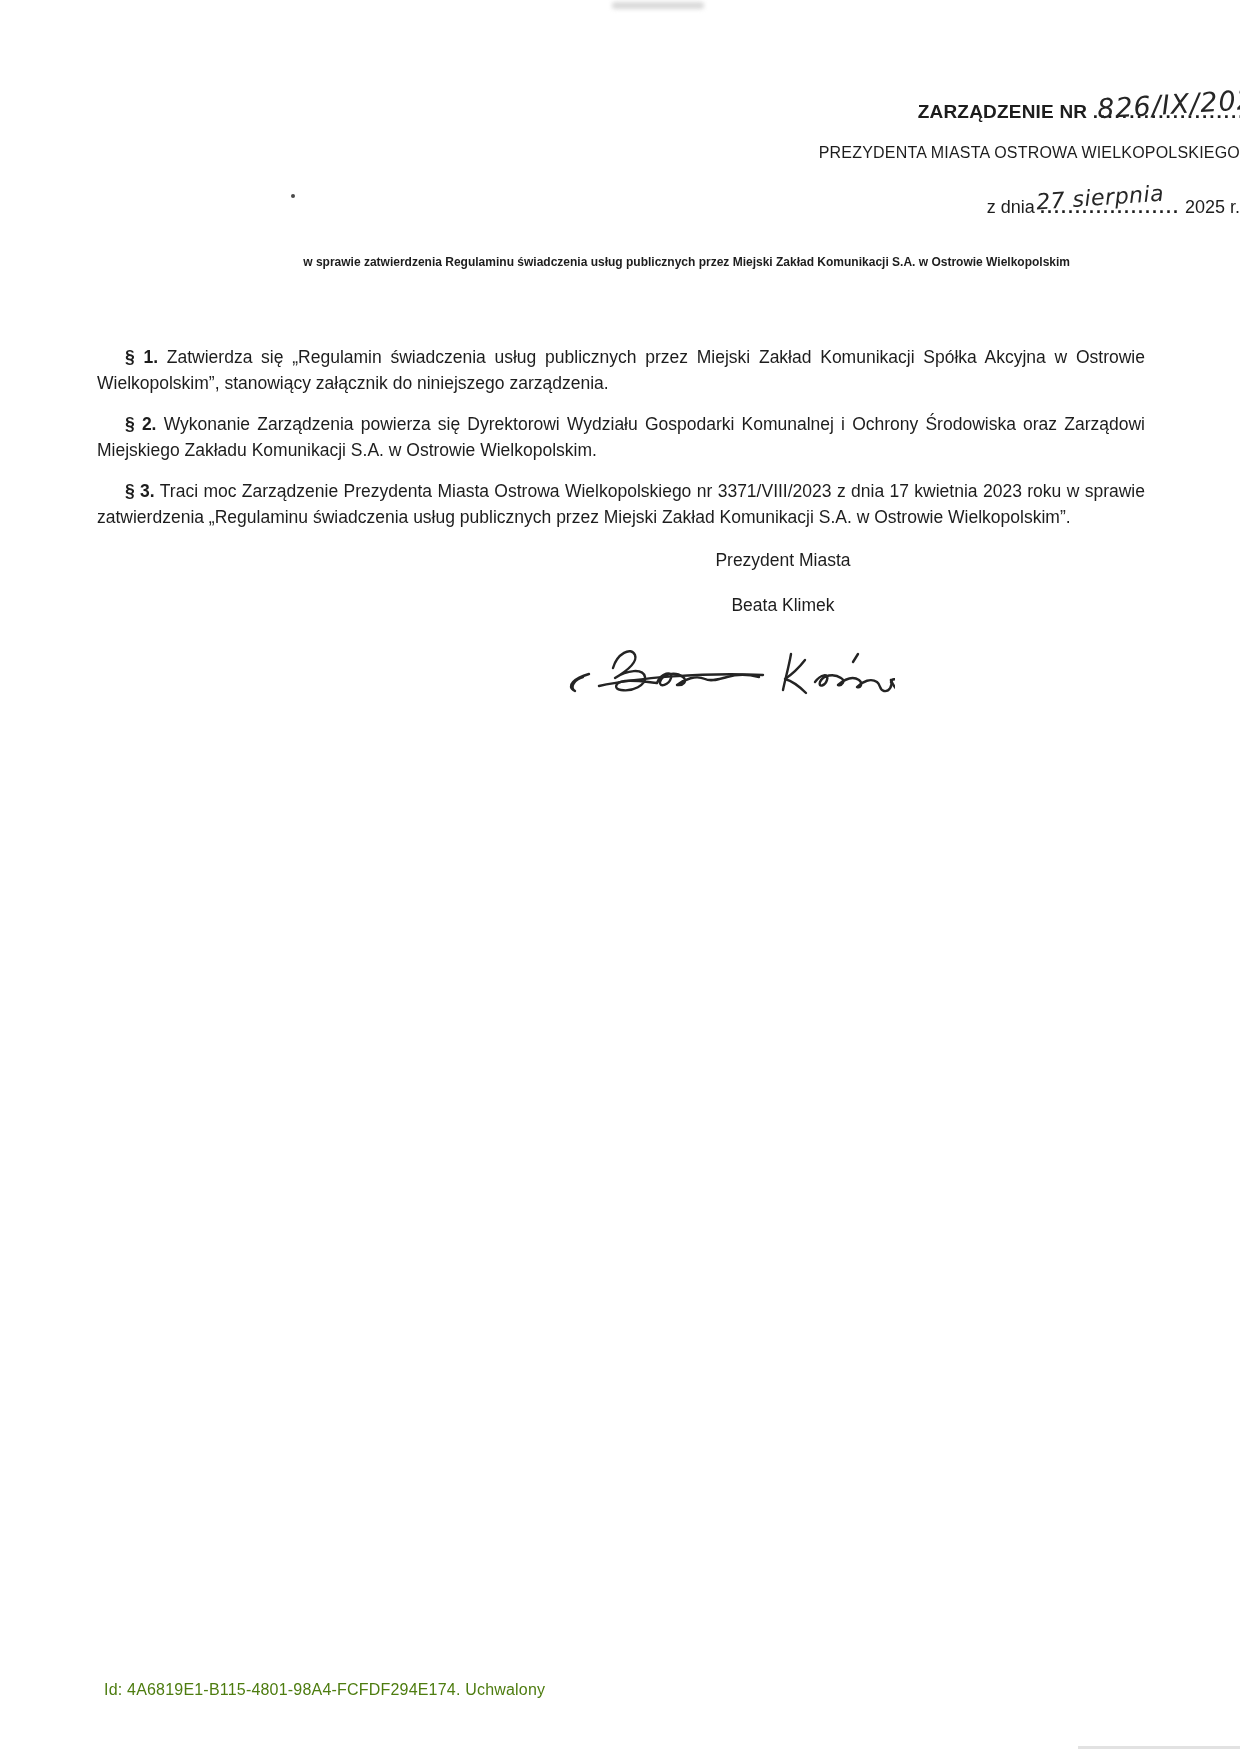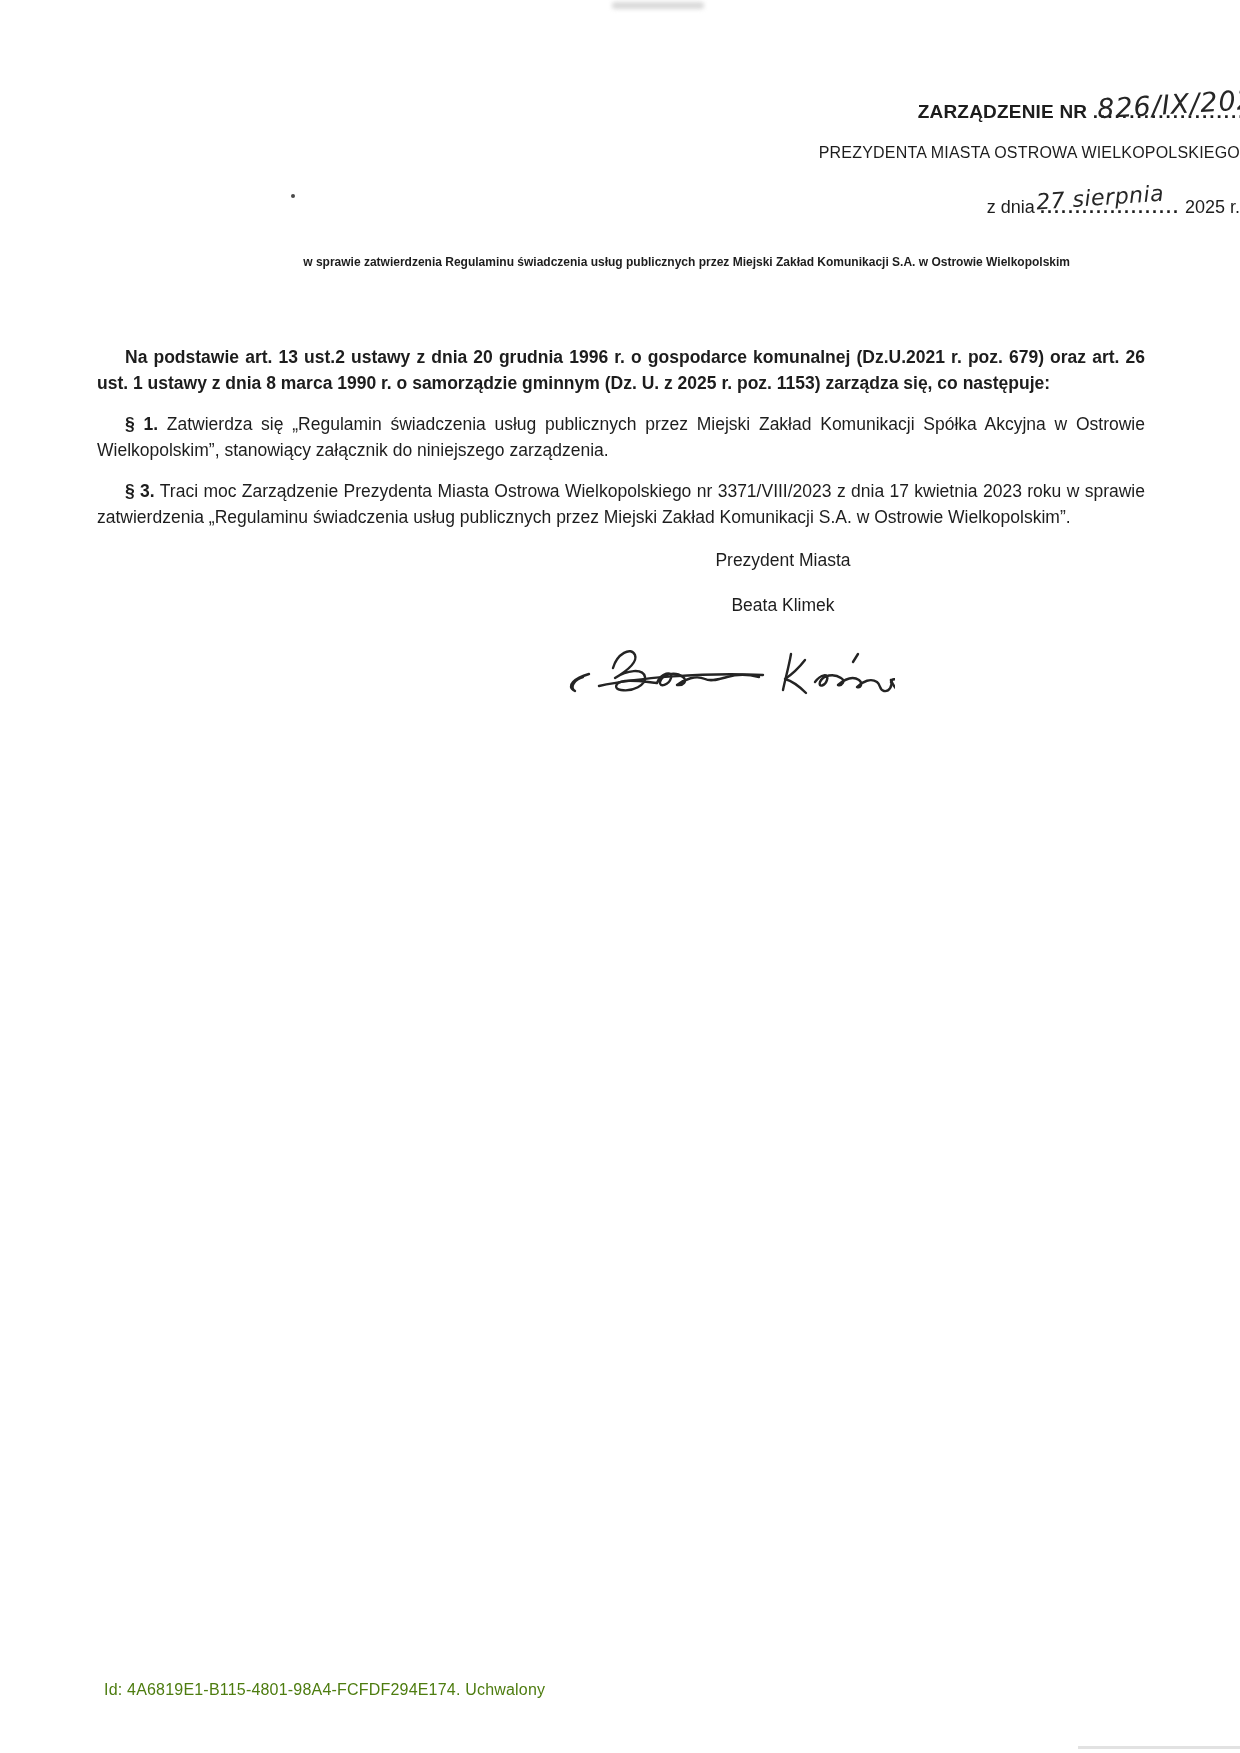--- a/index.html
+++ b/index.html
@@ -117,24 +117,24 @@
         <span>....................</span>
         <span class="handwritten hand-date">27 sierpnia</span>
       </span>
       <span>2025 r.</span>
     </div>
 
     <div class="subject">w sprawie zatwierdzenia Regulaminu świadczenia usług publicznych przez Miejski Zakład Komunikacji S.A. w Ostrowie Wielkopolskim</div>
   </div>
 
   <div class="body-text">
-    <p class="preamble">Na podstawie art. 13 ust.2 ustawy z dnia 20 grudnia 1996 r. o gospodarce komunalnej (Dz.U.2021 r. poz. 679) oraz art. 26 ust. 1 ustawy z dnia 8 marca 1990 r. o samorządzie gminnym (Dz. U. z 2025 r. poz. 1153) zarządza się, co następuje:</p>
 
     <p><span class="sec-num">§ 1.</span> <span>Zatwierdza się „Regulamin świadczenia usług publicznych przez Miejski Zakład Komunikacji Spółka Akcyjna w Ostrowie Wielkopolskim”, stanowiący załącznik do niniejszego zarządzenia.</span></p>
 
+    <p><span class="sec-num">§ 2.</span> <span>Wykonanie Zarządzenia powierza się Dyrektorowi Wydziału Gospodarki Komunalnej i Ochrony Środowiska oraz Zarządowi Miejskiego Zakładu Komunikacji S.A. w Ostrowie Wielkopolskim.</span></p>
 
     <p><span class="sec-num">§ 3.</span> <span>Traci moc Zarządzenie Prezydenta Miasta Ostrowa Wielkopolskiego nr 3371/VIII/2023 z dnia 17 kwietnia 2023 roku w sprawie zatwierdzenia „Regulaminu świadczenia usług publicznych przez Miejski Zakład Komunikacji S.A. w Ostrowie Wielkopolskim”.</span></p>
 
   </div>
 
   <div class="signature-block">
     <p class="signature-role">Prezydent Miasta</p>
     <p class="signature-name">Beata Klimek</p>
     <svg class="signature-scribble" width="340" height="82" viewBox="0 0 340 82" aria-hidden="true">
       <path d="M34,46 C20,50 10,58 20,63 C14,59 20,51 28,49"></path>

